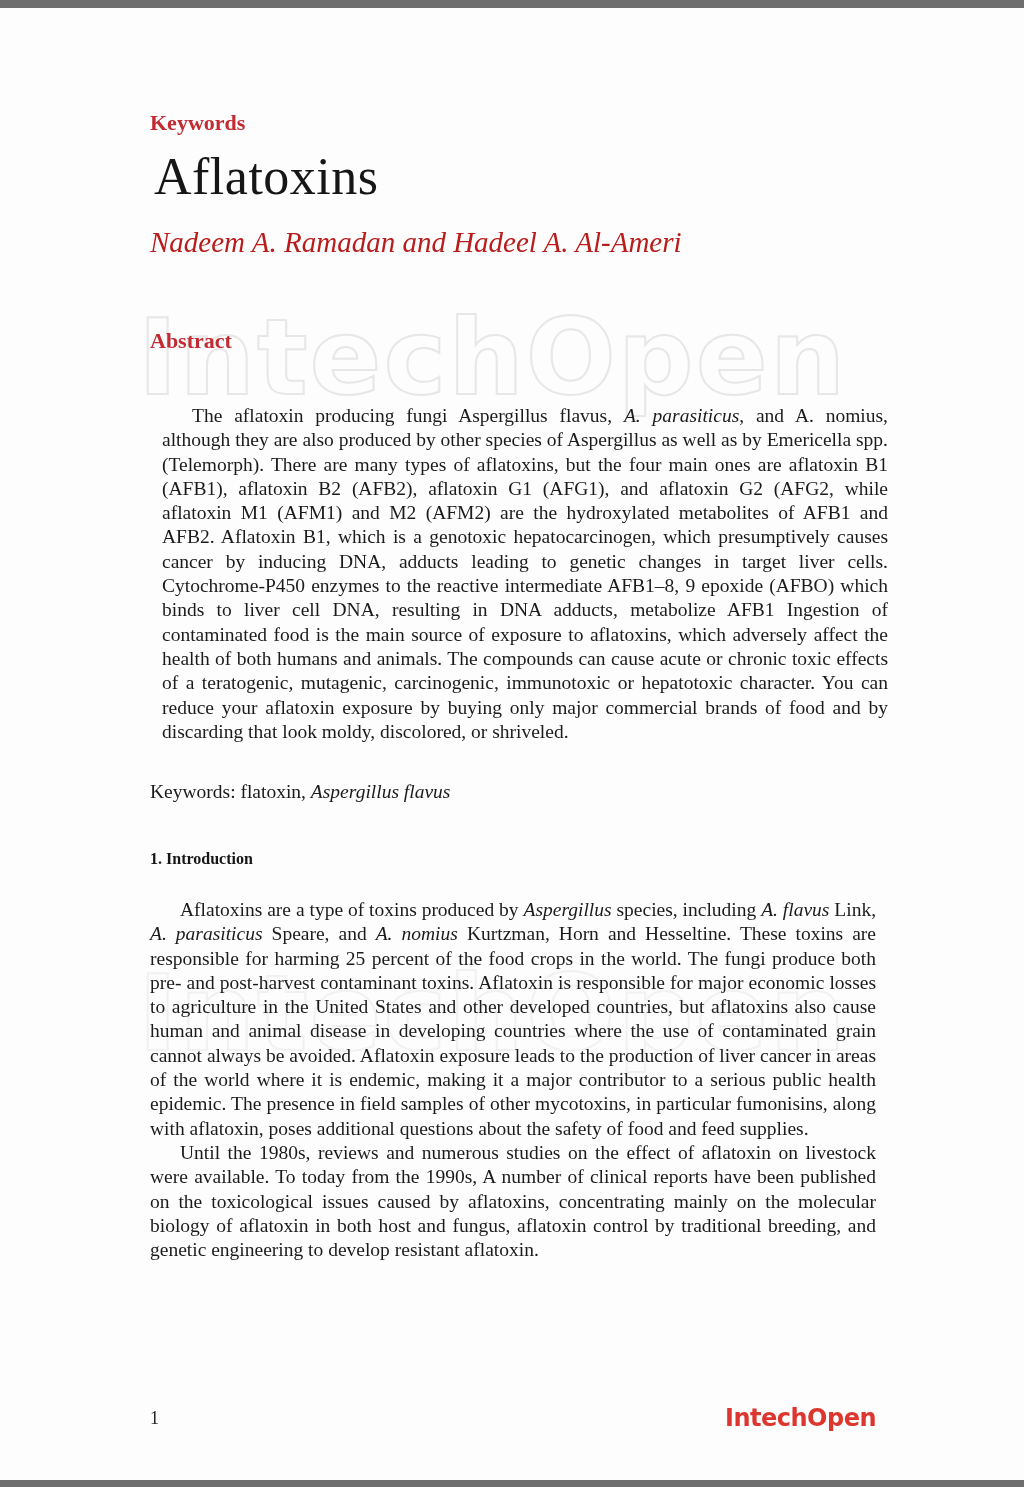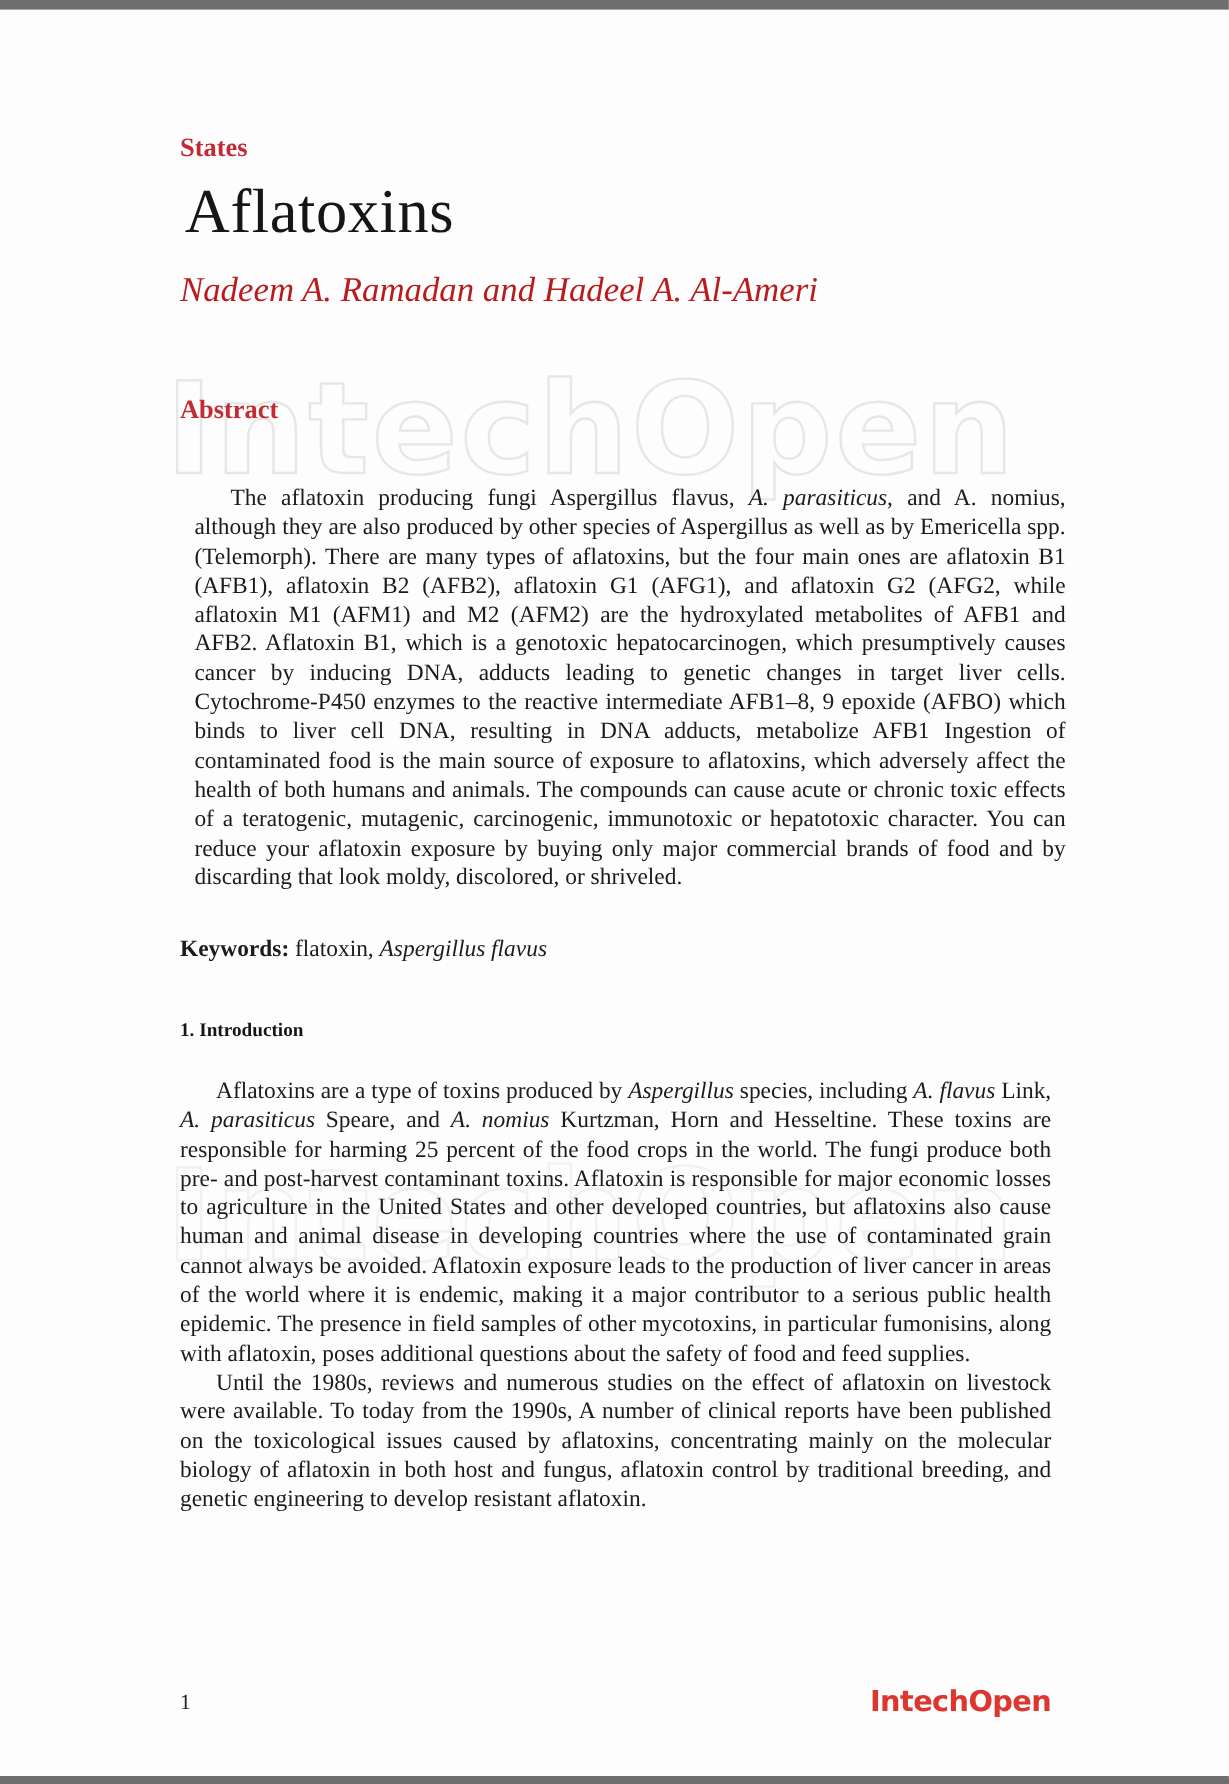--- a/index.html
+++ b/index.html
@@ -55,21 +55,21 @@
   }
   .abstract-body{
     position:absolute;top:392px;left:0;width:726px;margin:12px;
     font-size:19.5px;line-height:24.3px;text-align:justify;
     text-indent:30px;
   }
   .keywords{
     position:absolute;top:780px;left:0;width:726px;margin:0;
     font-size:19.5px;line-height:24.3px;
   }
-  .keywords strong{font-weight:700;}
+  .keywords strong{font-weight:400;}
   .section-heading{
     position:absolute;top:850px;left:0;margin:0;
     font-size:16px;font-weight:700;color:#161616;
   }
   .intro-block{
     position:absolute;top:898px;left:0;width:726px;
     font-size:19.5px;line-height:24.3px;text-align:justify;
   }
   .intro-block p{margin:0;text-indent:30px;}
   .footer{
@@ -86,21 +86,21 @@
 </style>
 </head>
 <body>
 
 <div class="edge-bar top"></div>
 
 <div class="watermark wm-top">IntechOpen</div>
 <div class="watermark wm-mid">IntechOpen</div>
 
 <div class="content">
-  <div class="kicker">States</div>
+  <div class="kicker">Keywords</div>
   <h1 class="doc-title">Aflatoxins</h1>
   <div class="authors">Nadeem A. Ramadan and Hadeel A. Al-Ameri</div>
 
   <h2 class="abstract-heading">Abstract</h2>
   <p class="abstract-body"><span>The aflatoxin producing fungi Aspergillus flavus, </span><em>A. parasiticus</em><span>, and A. nomius, although they are also produced by other species of Aspergillus as well as by Emericella spp.(Telemorph). There are many types of aflatoxins, but the four main ones are aflatoxin B1 (AFB1), aflatoxin B2 (AFB2), aflatoxin G1 (AFG1), and aflatoxin G2 (AFG2, while aflatoxin M1 (AFM1) and M2 (AFM2) are the hydroxylated metabolites of AFB1 and AFB2. Aflatoxin B1, which is a genotoxic hepatocarcinogen, which presumptively causes cancer by inducing DNA, adducts leading to genetic changes in target liver cells. Cytochrome-P450 enzymes to the reactive intermediate AFB1–8, 9 epoxide (AFBO) which binds to liver cell DNA, resulting in DNA adducts, metabolize AFB1 Ingestion of contaminated food is the main source of exposure to aflatoxins, which adversely affect the health of both humans and animals. The compounds can cause acute or chronic toxic effects of a teratogenic, mutagenic, carcinogenic, immunotoxic or hepatotoxic character. You can reduce your aflatoxin exposure by buying only major commercial brands of food and by discarding that look moldy, discolored, or shriveled.</span></p>
 
   <p class="keywords"><strong>Keywords:</strong><span><span> flatoxin, </span><em>Aspergillus flavus</em></span></p>
 
   <h2 class="section-heading">1. Introduction</h2>
   <div class="intro-block">

